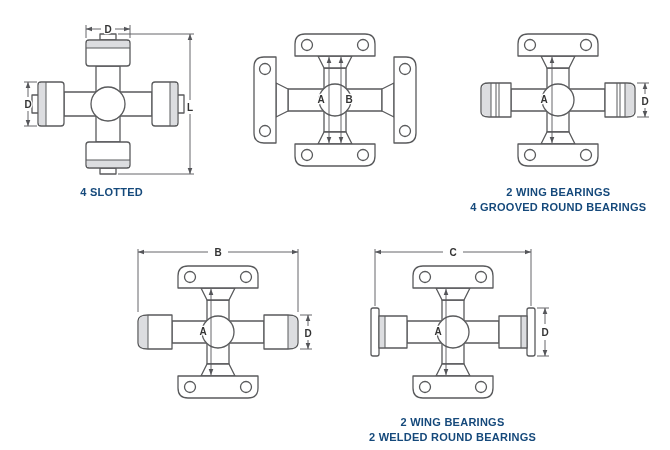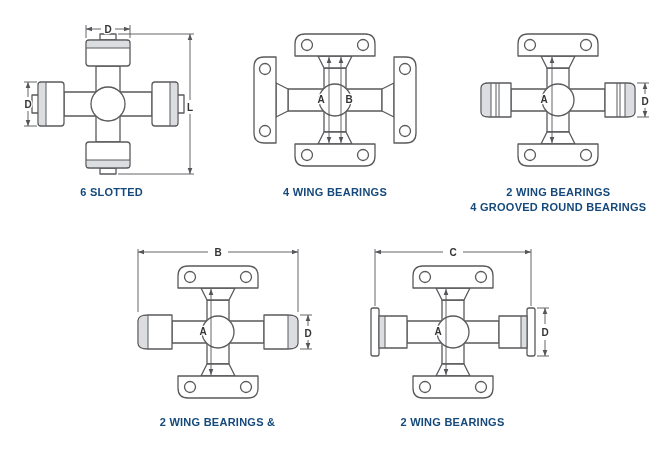--- a/index.html
+++ b/index.html
@@ -83,21 +83,21 @@
         </g>
         <g>
           <line class="dim" x1="96" y1="14" x2="172" y2="14"></line>
           <line class="dim" x1="96" y1="154" x2="172" y2="154"></line>
           <line class="dim" x1="168" y1="14" x2="168" y2="80" marker-start="url(#arr)"></line>
           <line class="dim" x1="168" y1="94" x2="168" y2="154" marker-end="url(#arr)"></line>
           <text class="dl" x="168" y="90.5">L</text>
         </g>
       </svg>
       <figcaption class="cap">
-        <div>6 SLOTTED</div>
+        <div>4 SLOTTED</div>
       </figcaption>
     </figure>
 
     <figure class="fig">
       <svg width="190" height="160" viewBox="0 0 190 160">
         <g>
           <path class="st" d="M84,48 H106 V69 H142 V91 H106 V112 H84 V91 H48 V69 H84 Z"></path>
         </g>
         <g>
           <path class="st" d="M78,36 L112,36 L106,48 L84,48 Z"></path>
@@ -126,24 +126,20 @@
         <circle class="st" cx="95" cy="80" r="16"></circle>
         <g>
           <line class="dim" x1="89" y1="37" x2="89" y2="123" marker-start="url(#arr)" marker-end="url(#arr)"></line>
           <text class="dl" x="81" y="83">A</text>
         </g>
         <g>
           <line class="dim" x1="101" y1="37" x2="101" y2="123" marker-start="url(#arr)" marker-end="url(#arr)"></line>
           <text class="dl" x="109" y="83">B</text>
         </g>
       </svg>
-      <figcaption class="cap">
-        <div>4 WING BEARINGS</div>
-        <div></div>
-      </figcaption>
     </figure>
 
     <figure class="fig">
       <svg width="190" height="160" viewBox="0 0 190 160">
         <g>
           <path class="st" d="M84,48 H106 V69 H142 V91 H106 V112 H84 V91 H48 V69 H84 Z"></path>
         </g>
         <g>
           <path class="st" d="M78,36 L112,36 L106,48 L84,48 Z"></path>
           <path class="st" d="M55,36 V24 Q55,14 65,14 H125 Q135,14 135,24 V36 Z"></path>
@@ -234,21 +230,20 @@
         </g>
         <g>
           <line class="dim" x1="182" y1="75" x2="194" y2="75"></line>
           <line class="dim" x1="182" y1="109" x2="194" y2="109"></line>
           <line class="dim" x1="190" y1="75" x2="190" y2="86" marker-start="url(#arr)"></line>
           <line class="dim" x1="190" y1="100" x2="190" y2="109" marker-end="url(#arr)"></line>
           <text class="dl" x="190" y="96.5">D</text>
         </g>
       </svg>
       <figcaption class="cap">
-        <div>2 WING BEARINGS &amp;</div>
       </figcaption>
     </figure>
 
     <figure class="fig">
       <svg width="200" height="170" viewBox="0 0 200 170">
         <g>
           <path class="st" d="M89,60 H111 V81 H146 V103 H111 V124 H89 V103 H54 V81 H89 Z"></path>
         </g>
         <g>
           <path class="st" d="M83,48 H117 L111,60 H89 Z"></path>
@@ -289,17 +284,18 @@
         <g>
           <line class="dim" x1="184" y1="68" x2="196" y2="68"></line>
           <line class="dim" x1="184" y1="116" x2="196" y2="116"></line>
           <line class="dim" x1="192" y1="68" x2="192" y2="84" marker-start="url(#arr)"></line>
           <line class="dim" x1="192" y1="100" x2="192" y2="116" marker-end="url(#arr)"></line>
           <text class="dl" x="192" y="96">D</text>
         </g>
       </svg>
       <figcaption class="cap">
         <div>2 WING BEARINGS</div>
+        <div>2 WELDED ROUND BEARINGS</div>
       </figcaption>
     </figure>
 
   </div>
 </div>
 
 </body></html>

